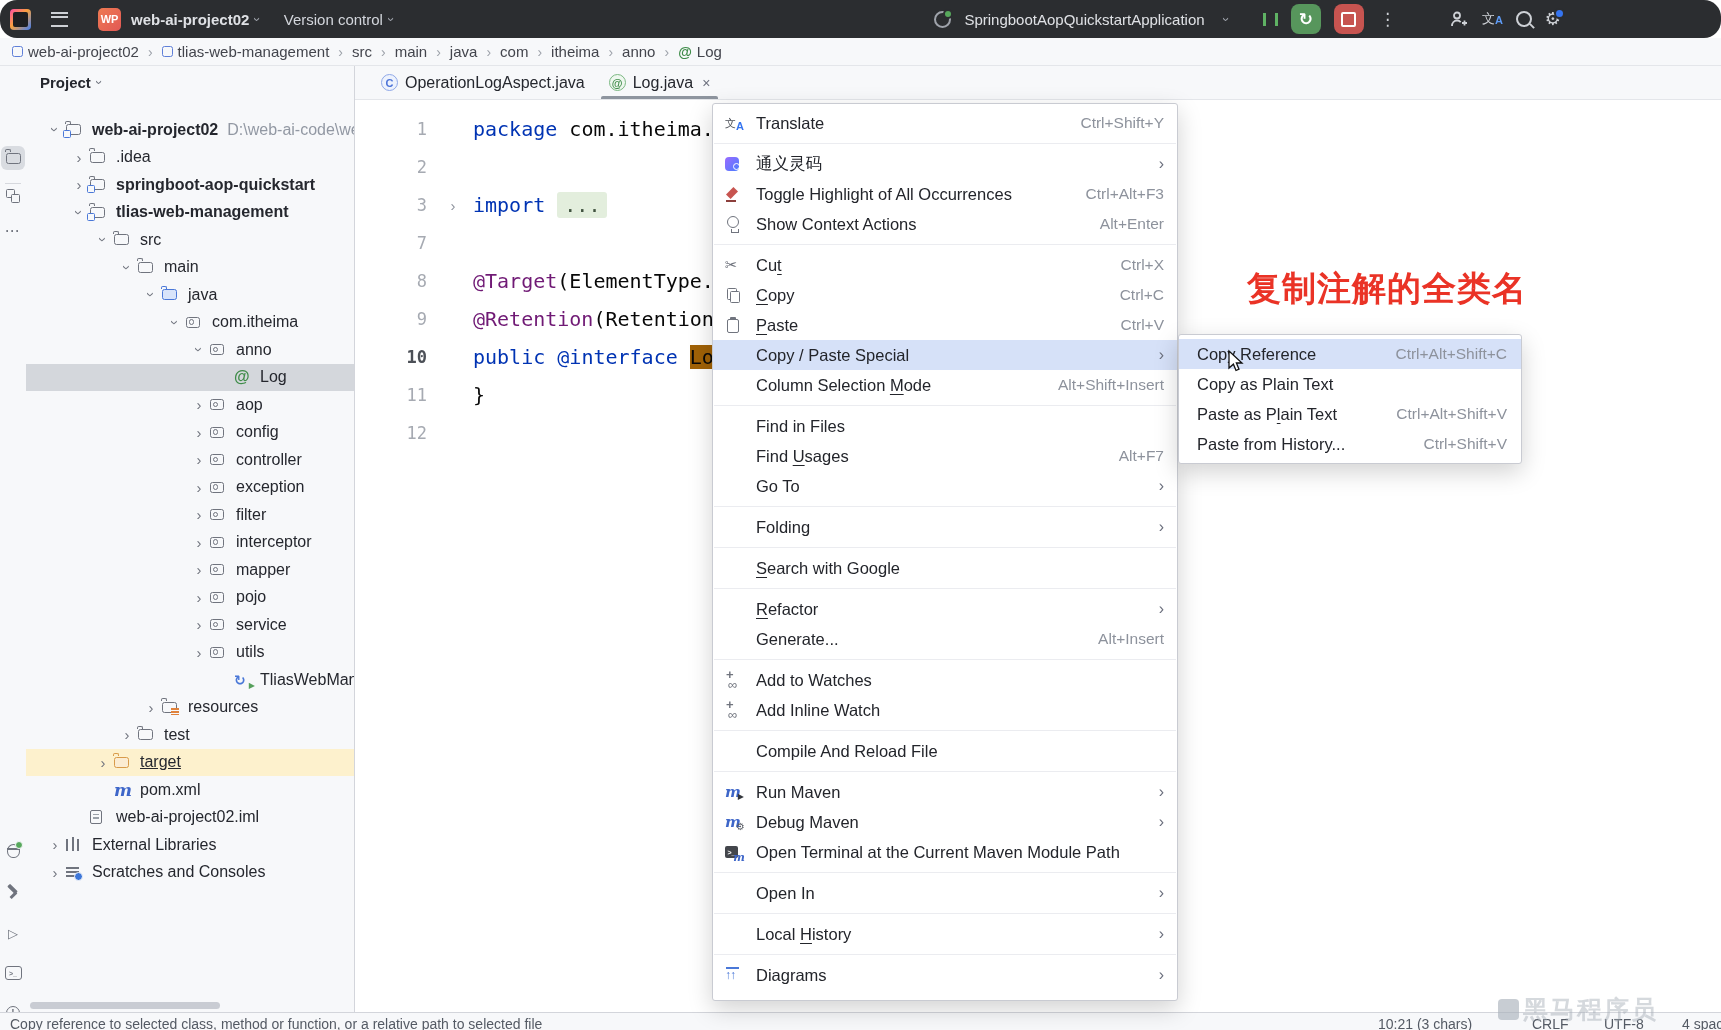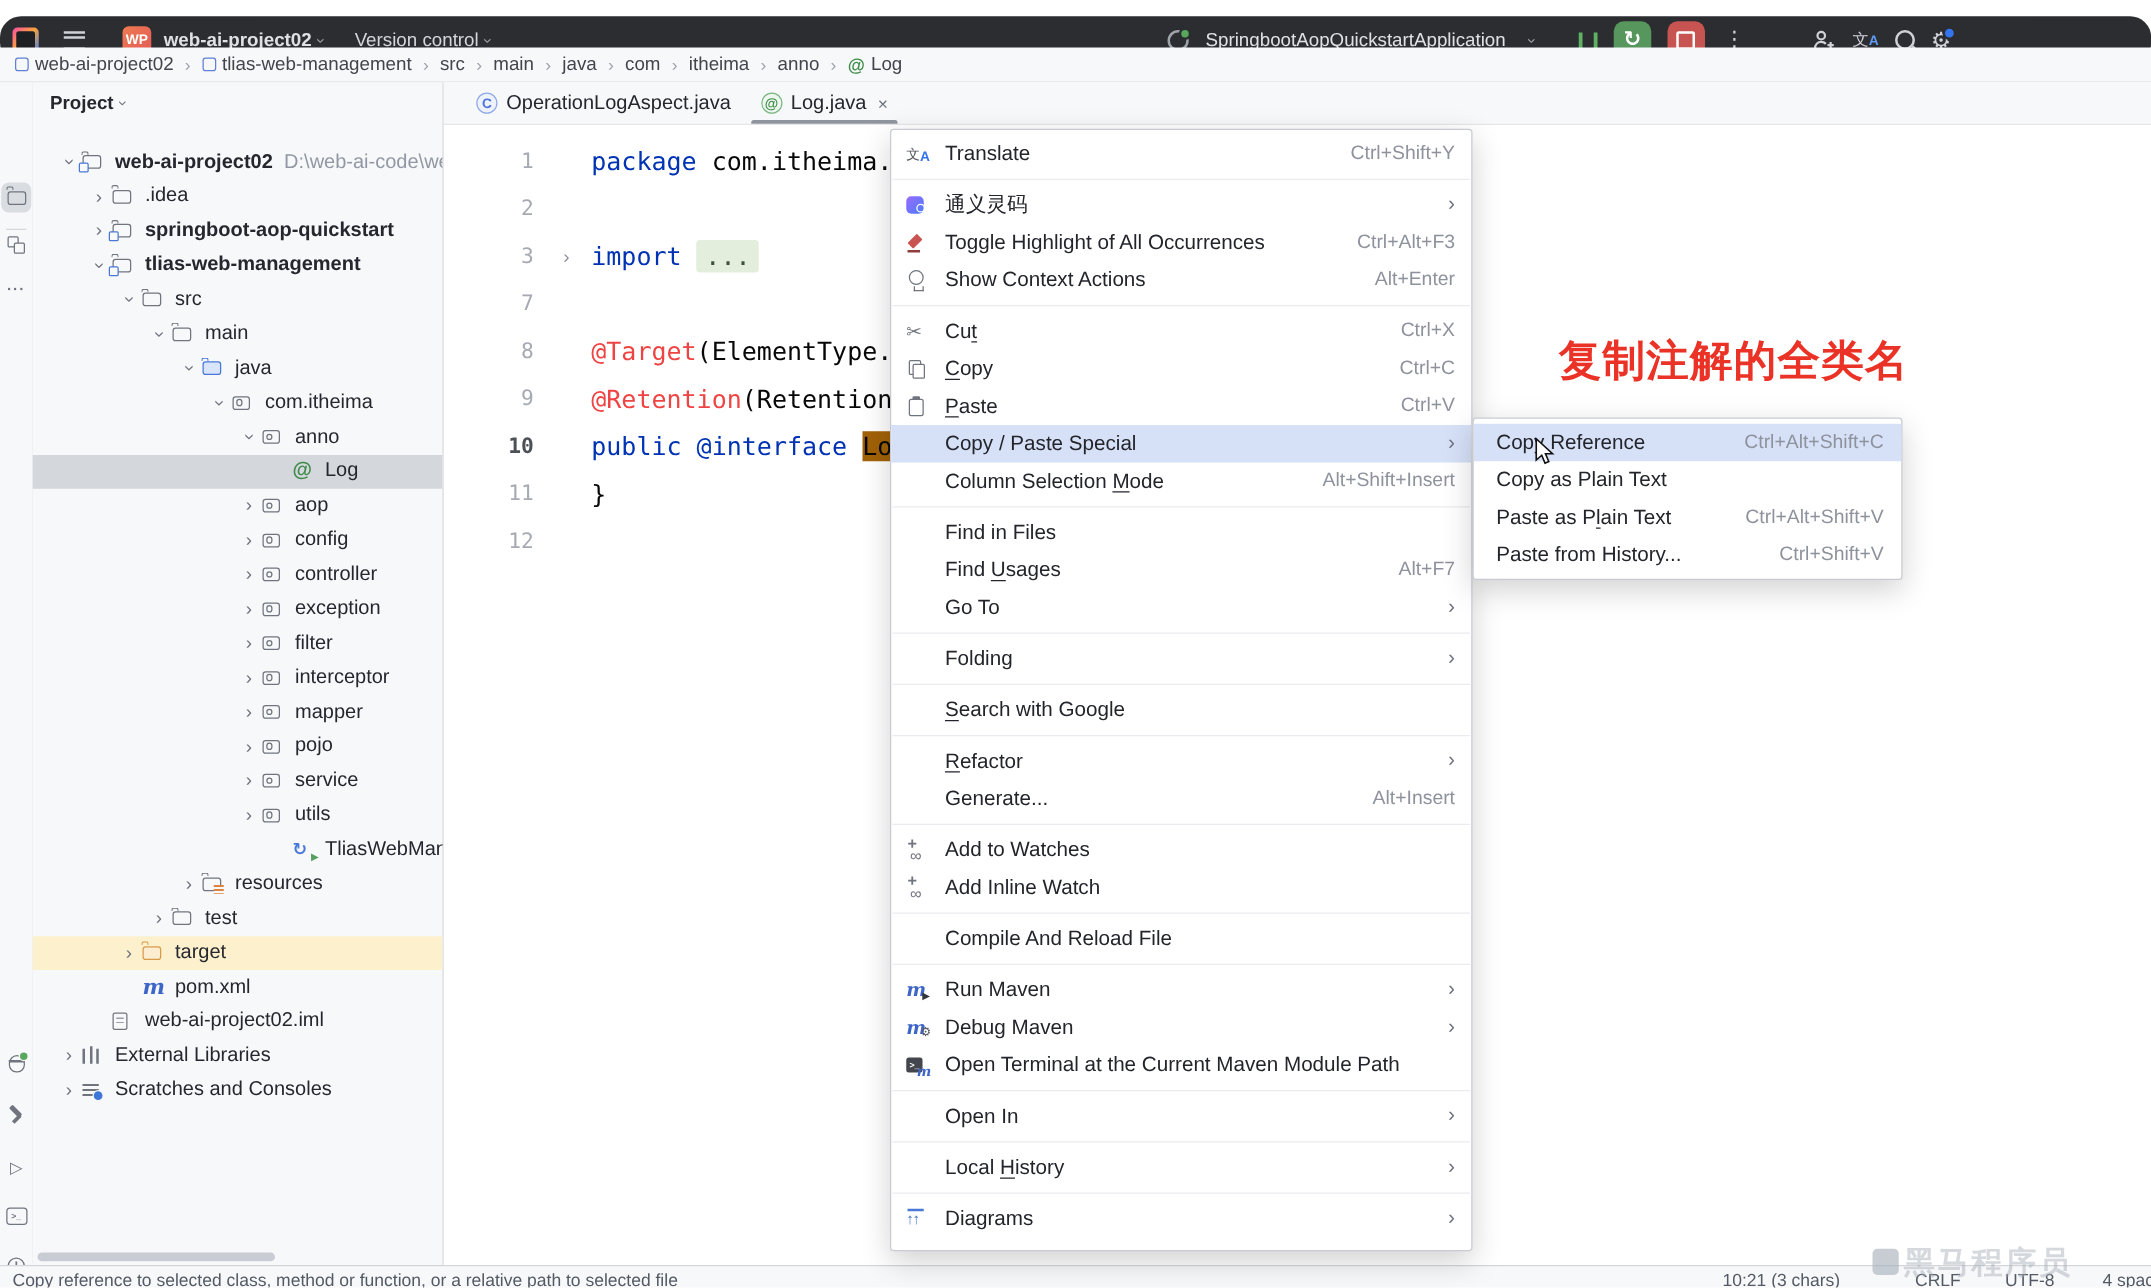--- a/index.html
+++ b/index.html
@@ -1,21 +1,21 @@
 <!DOCTYPE html>
 <html><head>
 <meta charset="utf-8">
 <style>
   html,body{margin:0;padding:0;}
   body{width:1721px;height:1030px;overflow:hidden;position:relative;background:#fff;
        font-family:"Liberation Sans","DejaVu Sans",sans-serif;-webkit-font-smoothing:antialiased;}
   #ide{position:absolute;inset:0;}
 
   
-  .titlebar{position:absolute;left:0;top:13px;width:1721px;height:38px;background:#2b2d30;display:flex;align-items:center;color:#dfe1e5;font-size:15px;border-radius:17px;}
+  .titlebar{position:absolute;left:0;top:0;width:1721px;height:38px;background:#2b2d30;display:flex;align-items:center;color:#dfe1e5;font-size:15px;border-radius:17px;}
   .tb-left{display:flex;align-items:center;height:100%;padding-left:10px;}
   .logo{width:21px;height:21px;border-radius:4px;background:linear-gradient(135deg,#fe4ca5,#f9a13d 45%,#3d7df5);position:relative;margin-right:20px;}
   .logo::after{content:"";position:absolute;inset:3px;background:#1e1f22;border-radius:2px;}
   .icb{width:17px;height:11px;border-top:2px solid #ced1d6;border-bottom:2px solid #ced1d6;position:relative;margin-right:30px;}
   .icb::before{content:"";position:absolute;top:2.5px;left:0;right:0;height:2px;background:#ced1d6;}
   .wp{width:23px;height:23px;border-radius:5px;background:linear-gradient(135deg,#ee7a52,#e25955);color:#fff;font-size:11px;font-weight:700;display:flex;align-items:center;justify-content:center;margin-right:10px;}
   .cdn{display:inline-block;margin:0 6px;color:#9fa3ab;font-size:13px;transform:rotate(90deg);}
   .cdn::before{content:"›";}
   .tb-proj{font-weight:600;}
   .tb-vcs{margin-left:18px;color:#d3d6dc;}
@@ -73,21 +73,21 @@
   .prob::before{content:"!";}
 
   
   .project{position:absolute;left:26px;top:66px;width:329px;bottom:18px;background:#f7f8fa;border-right:1px solid #d3d5db;overflow:hidden;box-sizing:border-box;}
   .pp-head{position:absolute;left:14px;top:8px;display:flex;align-items:center;gap:6px;font-size:15px;font-weight:700;color:#25272e;}
   .hchev{display:inline-block;color:#70747e;font-size:13px;transform:rotate(90deg);font-weight:400;}
   .hchev::before{content:"›";}
   .tree{position:absolute;left:0;top:50px;right:0;}
   .trow{height:27.5px;display:flex;align-items:center;white-space:nowrap;font-size:16px;color:#25272e;}
   .trow.selected{background:#d4d7dc;}
-  .trow.excluded{background:#fdf1cd;}
+  .trow.excluded{background:#fdf1cd;text-decoration:underline;}
   .trow .b{font-weight:700;}
   .tpath{color:#9298a3;margin-left:9px;}
   .chev{display:inline-block;width:22px;text-align:center;color:#70747e;font-size:15px;flex:none;}
   .chev::before{content:"›";display:inline-block;}
   .chev.open::before{transform:rotate(90deg);}
   .chev.none::before{content:"";}
   .ti{display:inline-flex;width:24px;height:18px;align-items:center;justify-content:flex-start;flex:none;position:relative;margin-right:2px;}
   .ti-java .fsh{border-color:#4a78d8;background:#d8e4fa;}
   .ti-java .fsh::before{border-color:#4a78d8;}
   .ti-excl .fsh{border-color:#d89b4a;background:#fbecd2;}
@@ -122,21 +122,21 @@
   .tico-anno{border:1.5px solid #7cb883;color:#3f8c49;background:#eef7ef;}
   .tico-anno::before{content:"@";}
   .tclose{margin-left:9px;color:#6c707e;font-size:14px;}
   .tclose::before{content:"×";}
   .code{position:absolute;left:0;top:44px;right:0;font-family:"DejaVu Sans Mono","Liberation Mono",monospace;font-size:20px;}
   .cline{height:38px;display:flex;align-items:center;}
   .lnum{width:78px;text-align:right;padding-right:6px;color:#a6aab2;font-size:17px;flex:none;box-sizing:border-box;}
   .cline.cur .lnum{color:#4c5057;font-weight:700;}
   .lfold{width:40px;flex:none;text-align:center;color:#8d929c;font-size:15px;font-family:"Liberation Sans",sans-serif;}
   .ct-kw{color:#0033b3;}
-  .ct-ann{color:#ef4444;}
+  .ct-ann{color:#701a75;}
   .ct-pl{color:#080808;}
   .ct-sel{background:#a16207;color:#080808;margin-top:24px;}
   .ct-fold{background:#e3eedd;color:#40523f;border-radius:3px;padding:1px 7px;}
 
   
   .menu{position:absolute;left:712px;top:103px;width:466px;background:#fff;border:1px solid #c9cbd2;border-radius:3px;box-shadow:0 8px 24px rgba(0,0,0,.18);padding:4px 0 10px;box-sizing:border-box;z-index:30;}
   .mitem{height:30px;display:flex;align-items:center;padding:0 13px 0 12px;font-size:16.5px;color:#23252b;white-space:nowrap;}
   .mitem.sel{background:#d6e1f8;}
   .mico{width:31px;height:20px;display:inline-flex;align-items:center;justify-content:flex-start;flex:none;position:relative;}
   .msc{margin-left:auto;color:#8d929c;font-size:15.5px;padding-left:22px;}

